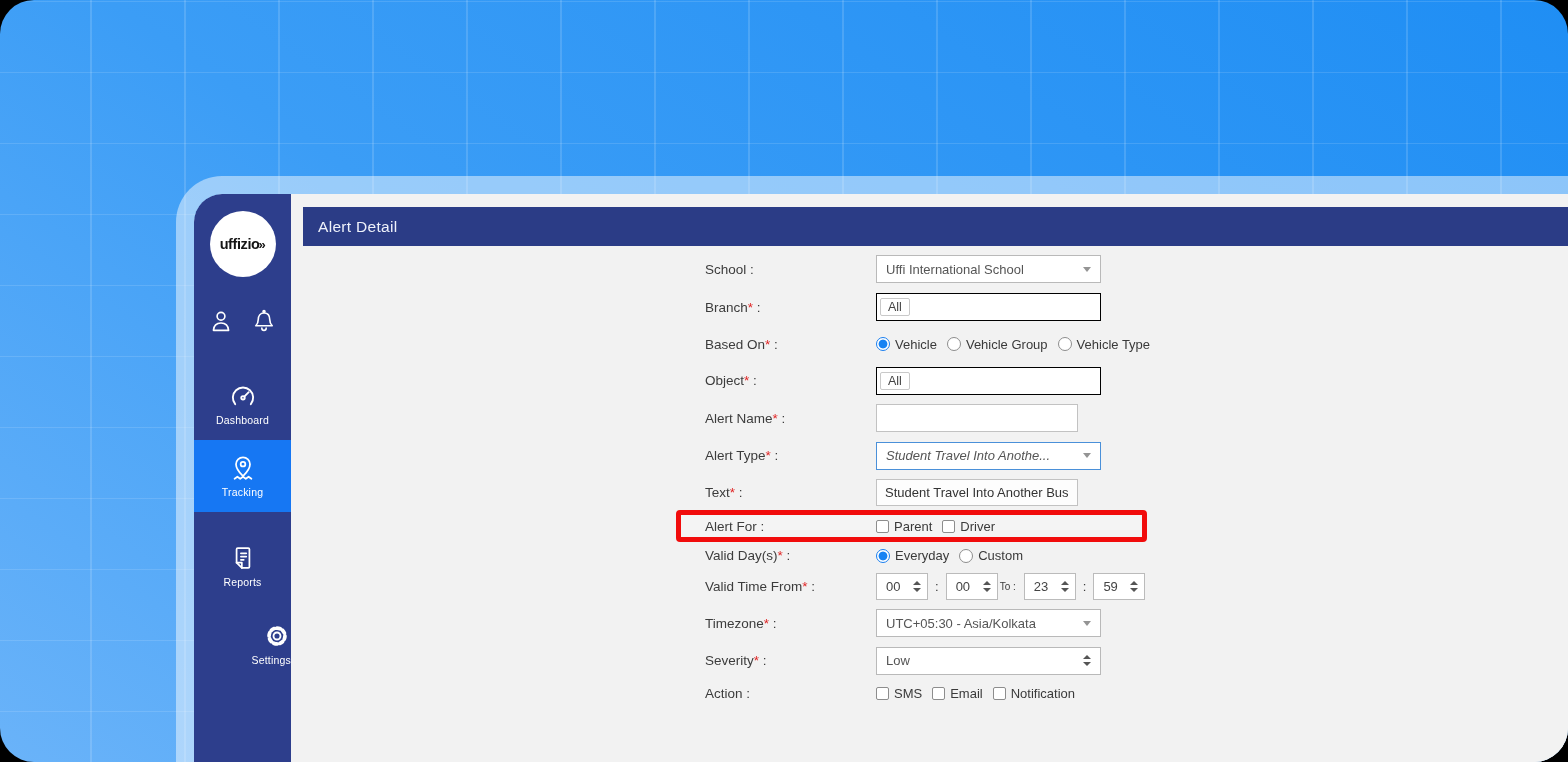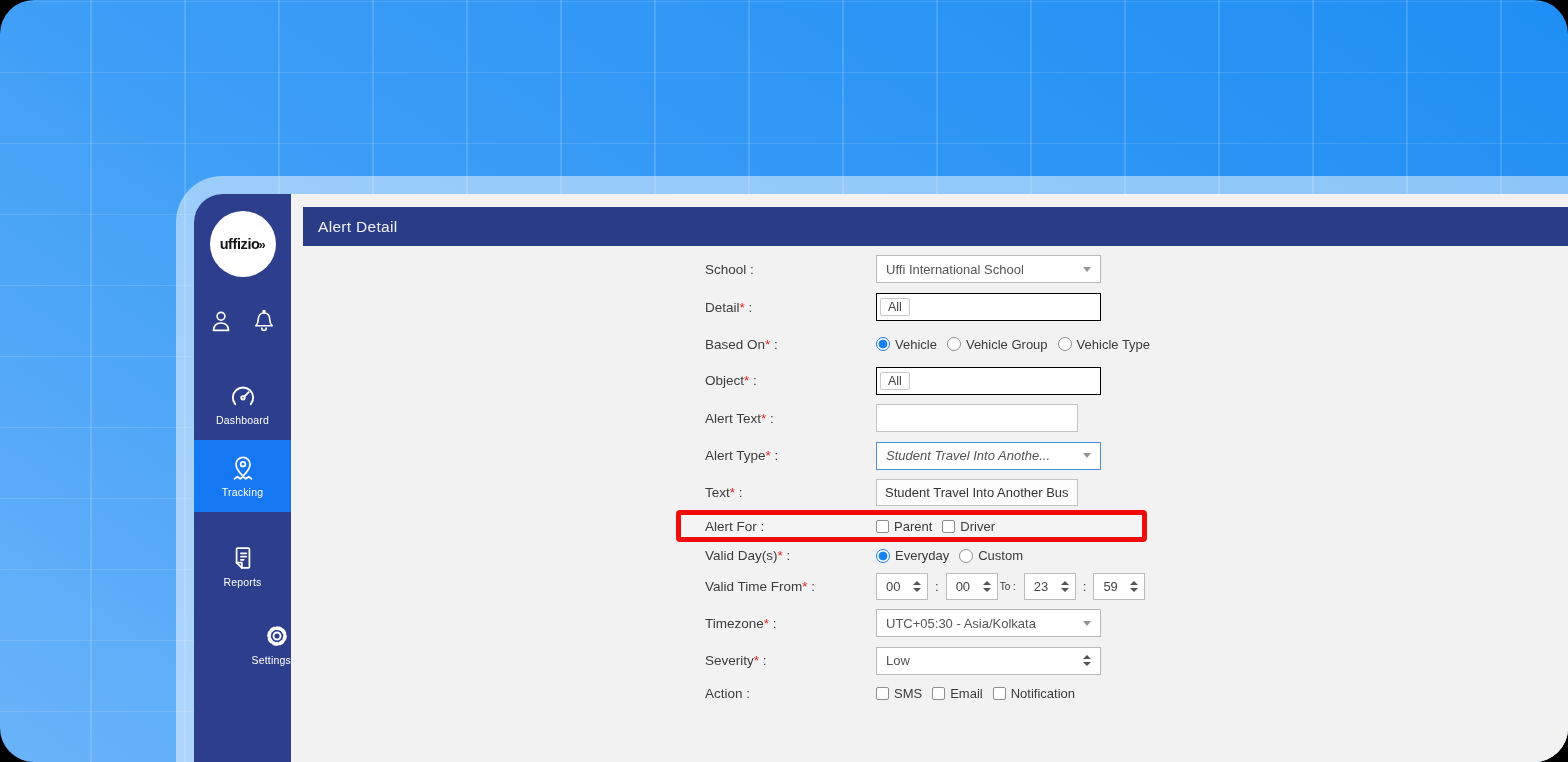--- a/index.html
+++ b/index.html
@@ -176,21 +176,21 @@
             <div class="lbl"><span>School</span><span class="star"></span><span> :</span></div>
             <div class="ctl">
               <div class="select">
                 <span>Uffi International School</span>
                 <span class="caret"></span>
               </div>
             </div>
           </div>
 
           <div class="row h38">
-            <div class="lbl"><span>Detail</span><span class="star">*</span><span> :</span></div>
+            <div class="lbl"><span>Branch</span><span class="star">*</span><span> :</span></div>
             <div class="ctl">
               <div class="input">
                 <span class="chip">All</span>
               </div>
             </div>
           </div>
 
           <div class="row h36">
             <div class="lbl"><span>Based On</span><span class="star">*</span><span> :</span></div>
             <div class="ctl">
@@ -212,21 +212,21 @@
           <div class="row h37">
             <div class="lbl"><span>Object</span><span class="star">*</span><span> :</span></div>
             <div class="ctl">
               <div class="input">
                 <span class="chip">All</span>
               </div>
             </div>
           </div>
 
           <div class="row h38">
-            <div class="lbl"><span>Alert Text</span><span class="star">*</span><span> :</span></div>
+            <div class="lbl"><span>Alert Name</span><span class="star">*</span><span> :</span></div>
             <div class="ctl">
               <input class="text-input" style="height: 28px; background: rgb(255, 255, 255);" value="">
             </div>
           </div>
 
           <div class="row h37">
             <div class="lbl"><span>Alert Type</span><span class="star">*</span><span> :</span></div>
             <div class="ctl">
               <div class="select focused">
                 <span>Student Travel Into Anothe...</span>

